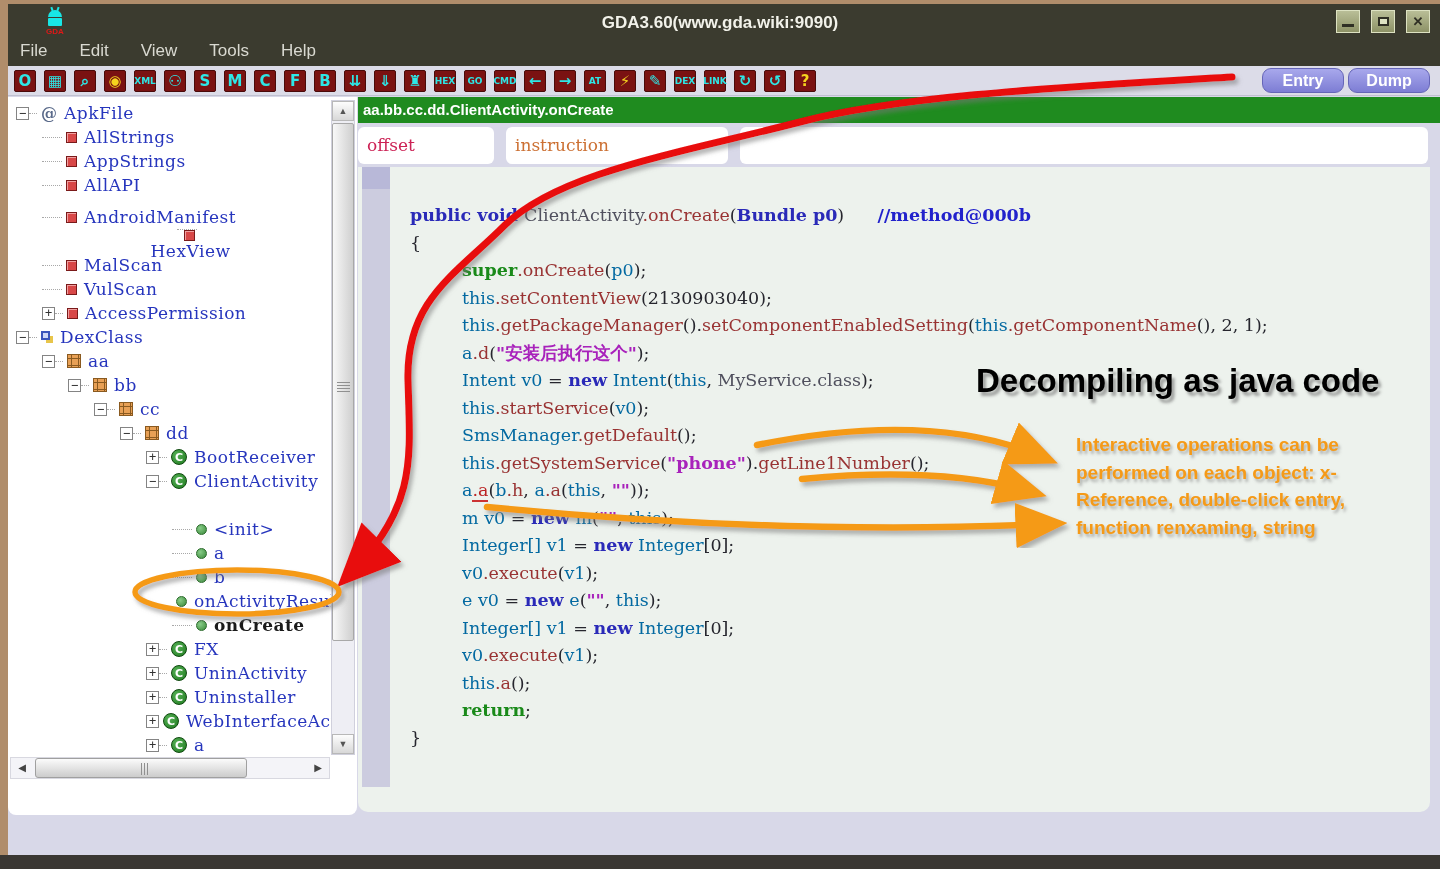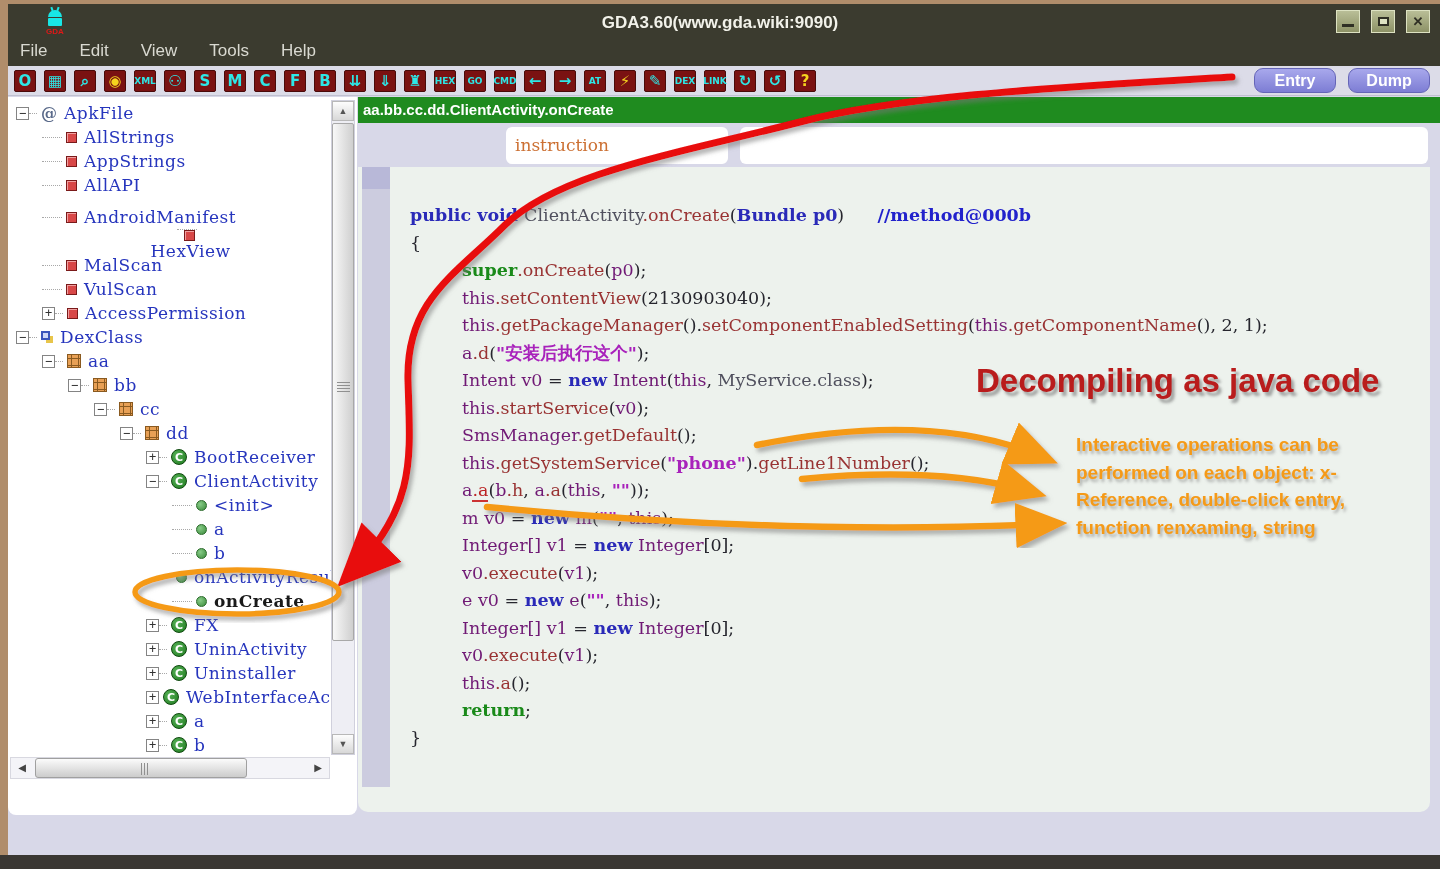--- a/index.html
+++ b/index.html
@@ -27,21 +27,21 @@
   .winbtn .box { width:11px; height:9px; border:2px solid #2f2f24; background:#dde2c2; }
   .menubar { position:absolute; left:20px; top:38px; display:flex; gap:32px; }
   .menu-item { color:#d9d9d1; font-size:17px; cursor:default; }
 
   
   .toolbar { position:absolute; left:0; top:66px; width:1440px; height:30px; background:#dcdce8; border-bottom:1px solid #c0c0d0; z-index:4; display:flex; align-items:center; }
   .tool-strip { display:flex; gap:8px; margin-left:14px; }
   .tool-btn { width:22px; height:22px; background:#7a1212; border:1px solid #4a0a0a; color:#2ee6e6; font-weight:bold; display:flex; align-items:center; justify-content:center; font-size:15px; font-family:"DejaVu Sans", sans-serif; cursor:pointer; border-radius:2px; }
   .tool-btn.small { font-size:9px; letter-spacing:0; }
   .tool-btn.yellow { color:#f5d41e; }
-  .action-btns { position:absolute; right:10px; top:2px; display:flex; gap:12px; }
+  .action-btns { position:absolute; right:10px; top:2px; display:flex; gap:4px; }
   .pill-btn { width:82px; height:25px; background:linear-gradient(#a8a8ec,#7d7dd4); border:1px solid #6565b8; border-radius:9px; color:#ffffff; font-weight:bold; font-size:16px; display:flex; align-items:center; justify-content:center; cursor:pointer; }
 
   
   .tree-panel { position:absolute; left:8px; top:97px; width:349px; height:718px; background:#ffffff; border-radius:0 0 8px 8px; z-index:3; }
   .tree-content { position:absolute; left:2px; top:4px; width:322px; height:652px; overflow:hidden; }
   .tree-row { height:24px; display:flex; align-items:center; white-space:nowrap; cursor:pointer; }
   .dots { border-top:1px dotted #a8a8a8; height:0; }
   .expbox { width:13px; height:13px; border:1px solid #848484; background:#ffffff; color:#333; font-size:12px; line-height:10px; text-align:center; flex:0 0 13px; font-family:"DejaVu Sans Mono", monospace; }
   .tree-label { font-family:"DejaVu Serif", serif; font-size:17px; color:#2635bd; margin-left:7px; letter-spacing:0.5px; }
   .tree-label.bold { color:#1a1a1a; font-weight:bold; }
@@ -75,32 +75,32 @@
   .col-offset { left:0; width:136px; color:#cc2255; }
   .col-instr { left:148px; width:222px; color:#cc7033; }
   .col-blank { left:382px; width:688px; }
   .code-body { position:absolute; left:0; top:70px; width:1072px; height:645px; background:#edf2ed; border-radius:0 0 10px 10px; }
   .gutter { position:absolute; left:4px; top:0; width:28px; height:620px; background:#ccccdf; }
   .gutter-cap { position:absolute; left:4px; top:0; width:28px; height:22px; background:#b8b8d8; }
   .code-text { position:absolute; left:52px; top:35px; font-family:"DejaVu Serif", serif; font-size:17.5px; line-height:27.5px; white-space:pre; }
   .cl { height:27.5px; }
   .cl.ind { padding-left:52px; }
   .kw { color:#2a2ab8; font-weight:bold; }
-  .ty { color:#701a75; }
+  .ty { color:#0369a1; }
   .cls { color:#50505e; }
   .mc { color:#993333; }
   .mcu { color:#bb2222; border-bottom:2px solid #cc3333; }
   .st { color:#a822bb; font-weight:bold; }
   .gr { color:#1a8a1a; font-weight:bold; }
   .cm { color:#2222cc; font-weight:bold; }
   .pl { color:#26262e; }
 
   
   .overlay-svg { position:absolute; left:0; top:0; width:1440px; height:869px; z-index:40; pointer-events:none; }
-  .note-purple { position:absolute; left:976px; top:362px; z-index:41; color:#b91c1c; font-size:33px; font-weight:bold; text-shadow:3px 4px 3px rgba(110,110,110,0.6); pointer-events:none; }
+  .note-purple { position:absolute; left:976px; top:362px; z-index:41; color:#000000; font-size:33px; font-weight:bold; text-shadow:3px 4px 3px rgba(110,110,110,0.6); pointer-events:none; }
   .note-orange { position:absolute; left:1076px; top:431px; z-index:41; color:#f59a18; font-size:19px; font-weight:bold; line-height:27.5px; text-shadow:2px 3px 3px rgba(120,120,120,0.55); pointer-events:none; }
 </style>
 </head>
 <body>
 
 <div class="frame-left"></div>
 <div class="frame-top"></div>
 
 <div class="titlebar">
   <div class="logo">
@@ -247,21 +247,21 @@
         <span class="dots" style="width: 8px;"></span>
         <span class="ic ic-class">C</span>
         <span class="tree-label">BootReceiver</span>
       </div>
       <div class="tree-row" style="padding-left: 136px;">
         <span class="expbox">−</span>
         <span class="dots" style="width: 8px;"></span>
         <span class="ic ic-class">C</span>
         <span class="tree-label">ClientActivity</span>
       </div>
-      <div class="tree-row" style="padding-left: 162px;">
+      <div class="tree-row" style="padding-left: 162px; margin-top: 24px;">
         <span class="dots" style="width: 20px;"></span>
         <span class="ic ic-method"></span>
         <span class="tree-label">&lt;init&gt;</span>
       </div>
       <div class="tree-row" style="padding-left: 162px;">
         <span class="dots" style="width: 20px;"></span>
         <span class="ic ic-method"></span>
         <span class="tree-label">a</span>
       </div>
       <div class="tree-row" style="padding-left: 162px;">
@@ -337,20 +337,21 @@
           <div></div>
         </div>
     </div>
     <div class="harrow" style="right:0;">▶</div>
   </div>
 </div>
 
 <div class="code-panel">
   <div class="code-header">aa.bb.cc.dd.ClientActivity.onCreate</div>
   <div class="col-row">
+    <div class="col-cell col-offset">offset</div>
     <div class="col-cell col-instr">instruction</div>
     <div class="col-cell col-blank"></div>
   </div>
   <div class="code-body">
     <div class="gutter"></div>
     <div class="gutter-cap"></div>
     <div class="code-text" id="codetext"><div class="cl"><span class="kw">public void </span><span class="cls">ClientActivity</span><span class="mc">.onCreate</span><span class="pl">(</span><span class="kw">Bundle p0</span><span class="pl">)      </span><span class="cm">//method@000b</span></div><div class="cl"><span class="pl">{</span></div><div class="cl ind"><span class="gr">super</span><span class="mc">.onCreate</span><span class="pl">(</span><span class="ty">p0</span><span class="pl">);</span></div><div class="cl ind"><span class="ty">this</span><span class="mc">.setContentView</span><span class="pl">(2130903040);</span></div><div class="cl ind"><span class="ty">this</span><span class="mc">.getPackageManager</span><span class="pl">().</span><span class="mc">setComponentEnabledSetting</span><span class="pl">(</span><span class="ty">this</span><span class="mc">.getComponentName</span><span class="pl">(), 2, 1);</span></div><div class="cl ind"><span class="ty">a</span><span class="mc">.d</span><span class="pl">(</span><span class="st">"安装后执行这个"</span><span class="pl">);</span></div><div class="cl ind"><span class="ty">Intent v0</span><span class="pl"> = </span><span class="kw">new</span><span class="pl"> </span><span class="ty">Intent</span><span class="pl">(</span><span class="ty">this</span><span class="pl">, </span><span class="cls">MyService.class</span><span class="pl">);</span></div><div class="cl ind"><span class="ty">this</span><span class="mc">.startService</span><span class="pl">(</span><span class="ty">v0</span><span class="pl">);</span></div><div class="cl ind"><span class="ty">SmsManager</span><span class="mc">.getDefault</span><span class="pl">();</span></div><div class="cl ind"><span class="ty">this</span><span class="mc">.getSystemService</span><span class="pl">(</span><span class="st">"phone"</span><span class="pl">).</span><span class="mc">getLine1Number</span><span class="pl">();</span></div><div class="cl ind"><span class="ty">a</span><span class="mcu">.a</span><span class="pl">(</span><span class="ty">b</span><span class="mc">.h</span><span class="pl">, </span><span class="ty">a</span><span class="mc">.a</span><span class="pl">(</span><span class="ty">this</span><span class="pl">, </span><span class="st">""</span><span class="pl">));</span></div><div class="cl ind"><span class="ty">m v0</span><span class="pl"> = </span><span class="kw">new</span><span class="pl"> </span><span class="ty">m</span><span class="pl">(</span><span class="st">""</span><span class="pl">, </span><span class="ty">this</span><span class="pl">);</span></div><div class="cl ind"><span class="ty">Integer[] v1</span><span class="pl"> = </span><span class="kw">new</span><span class="pl"> </span><span class="ty">Integer</span><span class="pl">[0];</span></div><div class="cl ind"><span class="ty">v0</span><span class="mc">.execute</span><span class="pl">(</span><span class="ty">v1</span><span class="pl">);</span></div><div class="cl ind"><span class="ty">e v0</span><span class="pl"> = </span><span class="kw">new</span><span class="pl"> </span><span class="ty">e</span><span class="pl">(</span><span class="st">""</span><span class="pl">, </span><span class="ty">this</span><span class="pl">);</span></div><div class="cl ind"><span class="ty">Integer[] v1</span><span class="pl"> = </span><span class="kw">new</span><span class="pl"> </span><span class="ty">Integer</span><span class="pl">[0];</span></div><div class="cl ind"><span class="ty">v0</span><span class="mc">.execute</span><span class="pl">(</span><span class="ty">v1</span><span class="pl">);</span></div><div class="cl ind"><span class="ty">this</span><span class="mc">.a</span><span class="pl">();</span></div><div class="cl ind"><span class="gr">return</span><span class="pl">;</span></div><div class="cl"><span class="pl">}</span></div></div>
   </div>
 </div>
 

